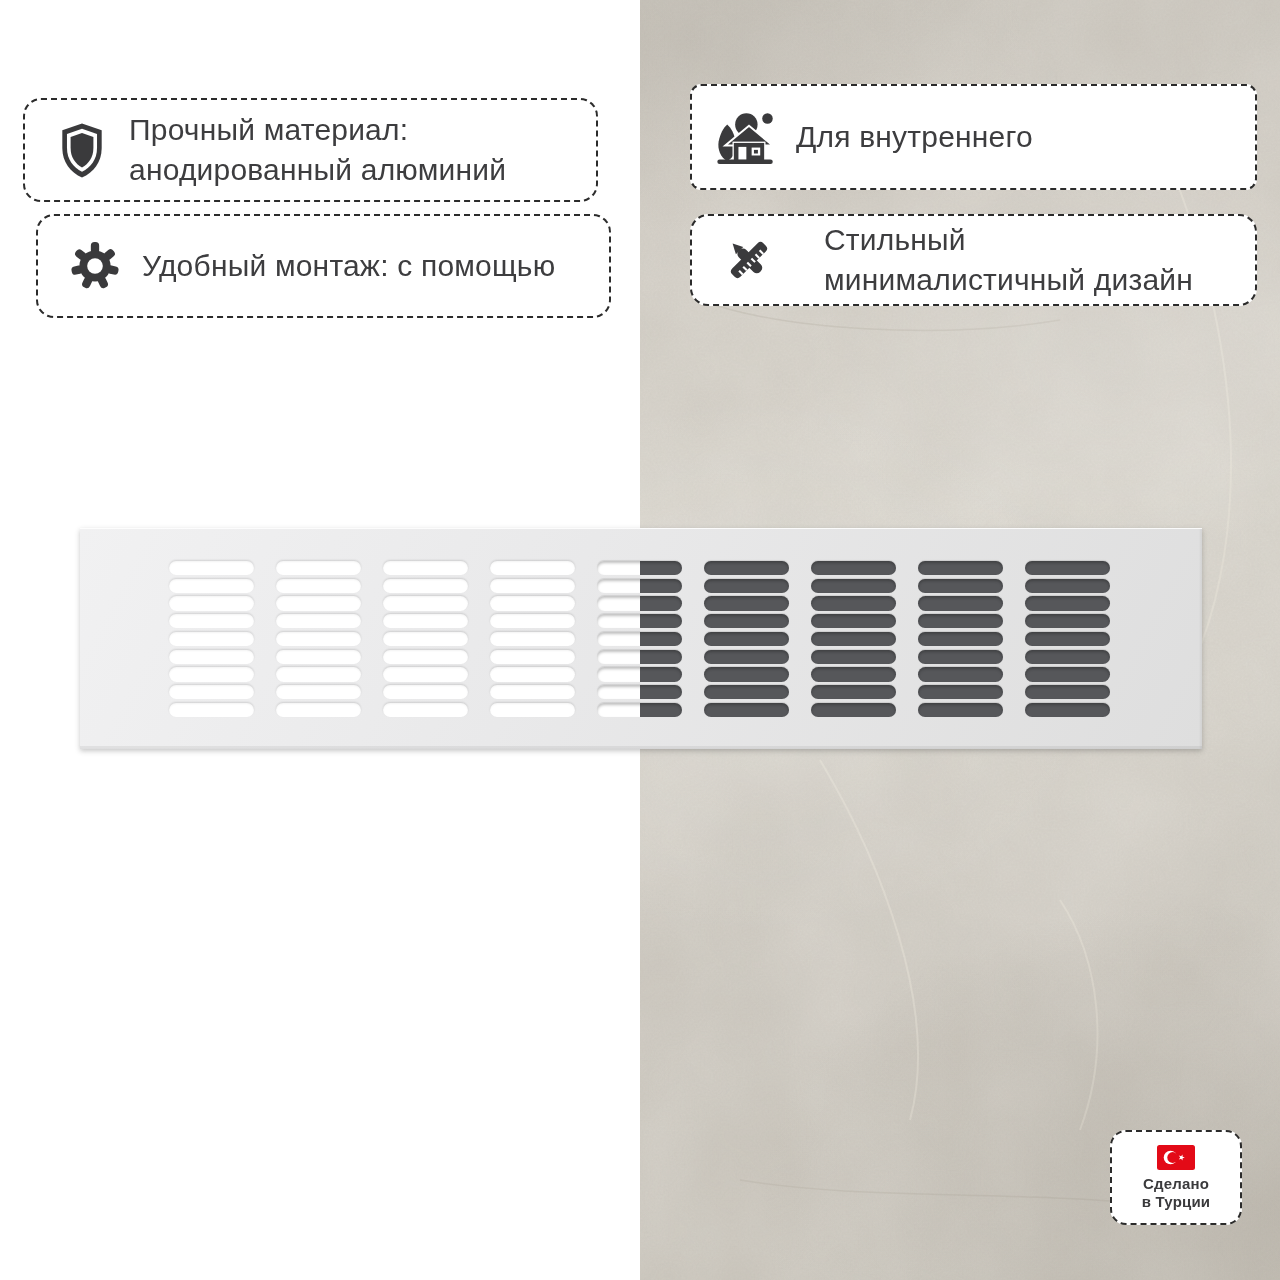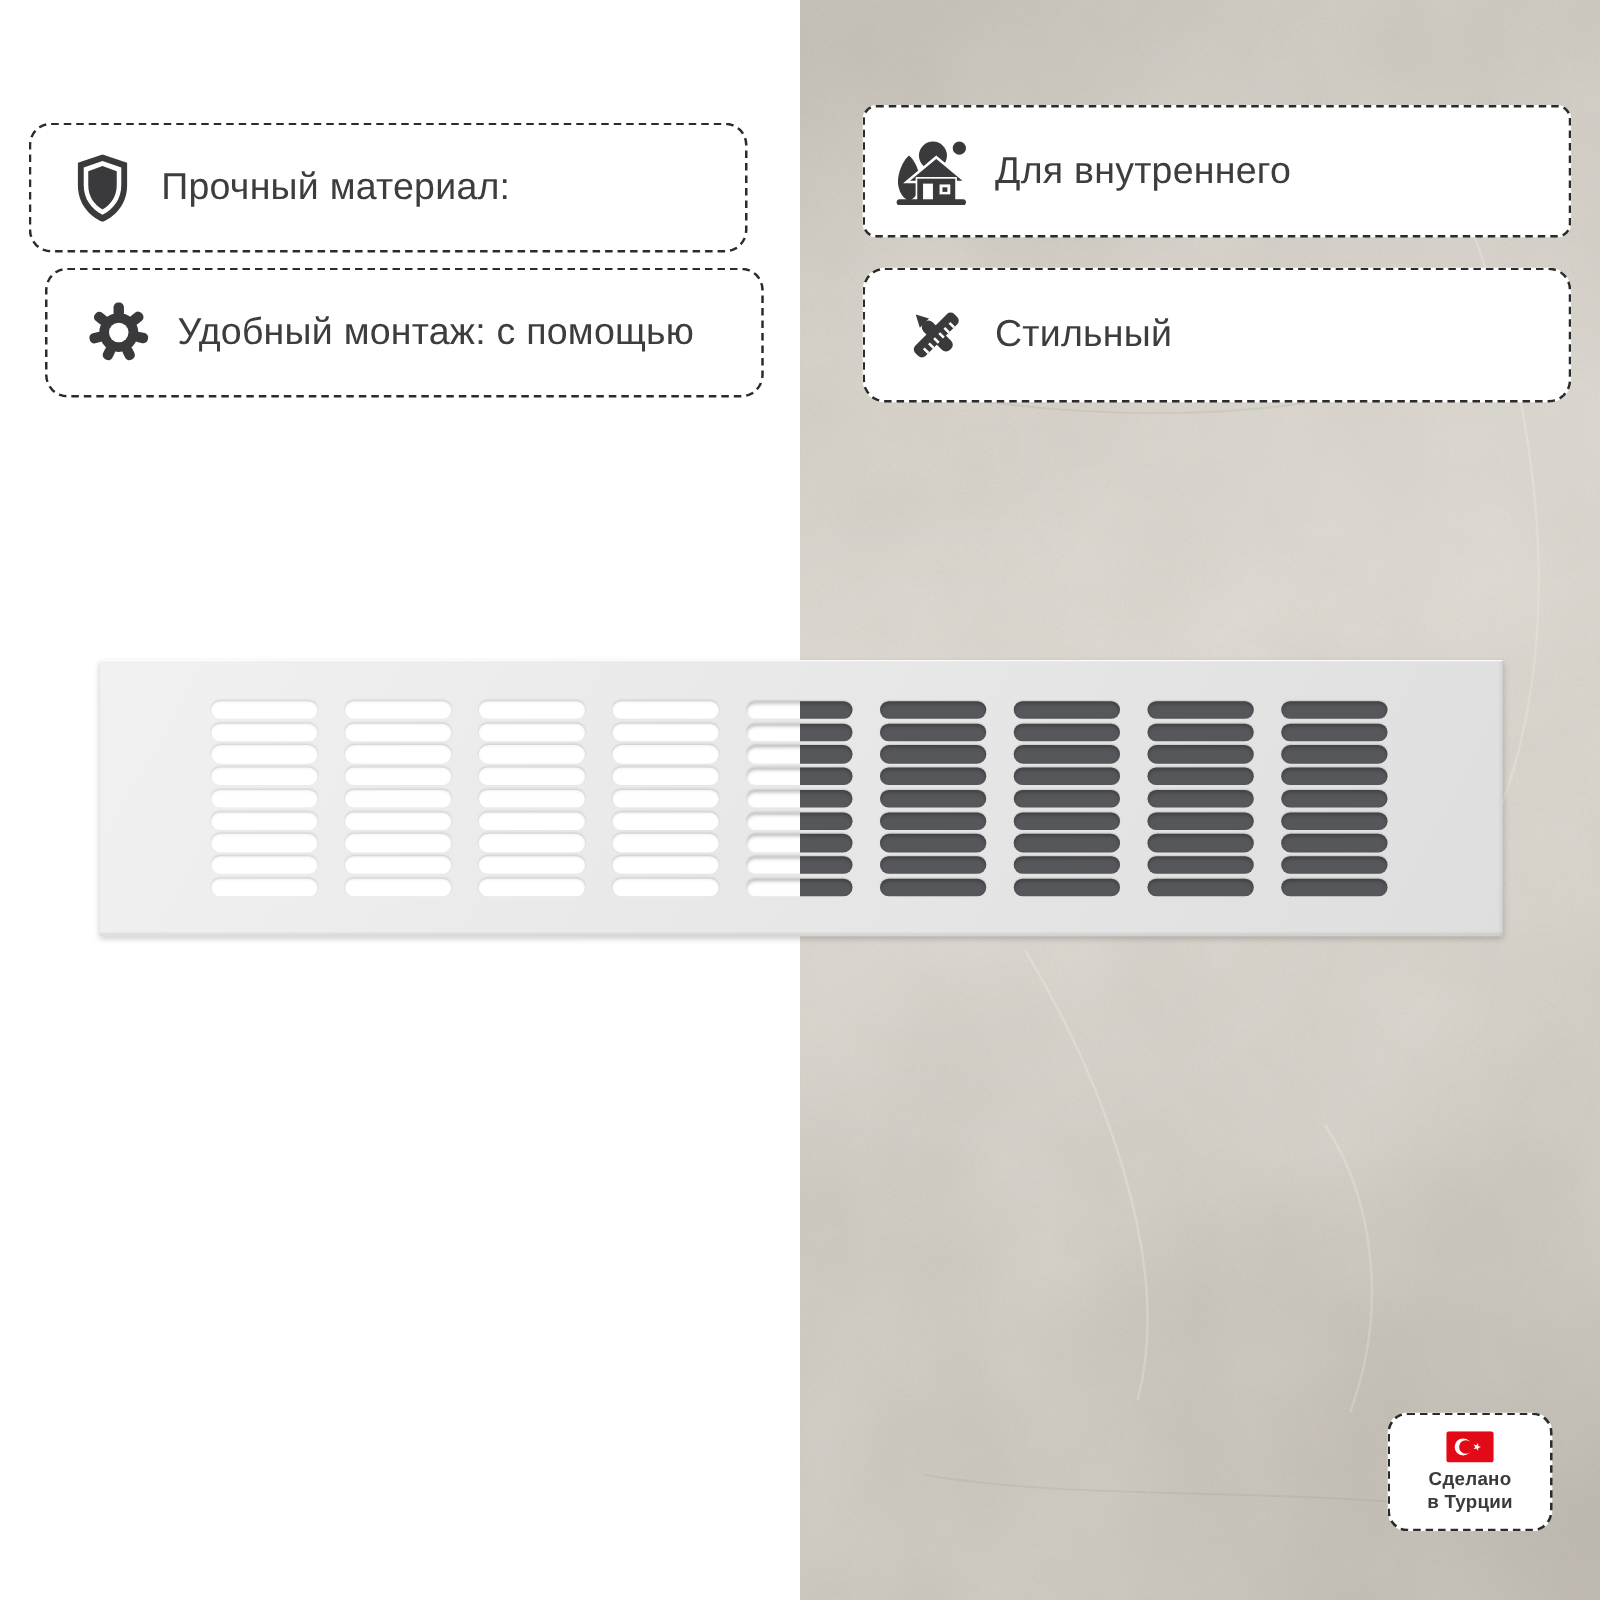--- a/index.html
+++ b/index.html
@@ -40,21 +40,21 @@
     width:66px;display:flex;align-items:center;justify-content:center;flex:0 0 66px;
   }
   .card .card-text{
     margin-left:14px;
     font-size:30px;line-height:40px;color:#3d3d3f;
     letter-spacing:.2px;
   }
   .card1{left:23px;top:98px;width:575px;height:104px;}
   .card2{left:36px;top:214px;width:575px;height:104px;}
   .card3{left:690px;top:84px;width:567px;height:106px;border-radius:11px;}
-  .card4{left:690px;top:214px;width:567px;height:108px;}
+  .card4{left:690px;top:214px;width:567px;height:92px;gap:28px;}
 
   
   .plate{
     position:absolute;left:80px;top:528px;width:1122px;height:221px;
     background:linear-gradient(118deg,#f1f1f2 0%,#e9e9ea 42%,#dedede 100%);
     box-shadow:0 2px 5px rgba(50,50,50,.28),
                inset 0 1px 0 rgba(255,255,255,.85),
                inset 0 -3px 0 rgba(0,0,0,.06),
                inset -2px 0 2px rgba(0,0,0,.05);
   }
@@ -117,20 +117,21 @@
   <div class="card card1">
     <div class="icon-box">
       <svg width="46" height="57" viewBox="0 0 88 110">
         <path d="M44,3 L82,16 V50 C82,78 66,97 44,107 C22,97 6,78 6,50 V16 Z" fill="#3a3a3c"></path>
         <path d="M44,13 L73,23 V50 C73,72 61,87 44,96 C27,87 15,72 15,50 V23 Z" fill="#ffffff"></path>
         <path d="M44,21 L66,29 V50 C66,68 57,80 44,88 C31,80 22,68 22,50 V29 Z" fill="#3a3a3c"></path>
       </svg>
     </div>
     <div class="card-text">
       <div>Прочный материал:</div>
+      <div>анодированный алюминий</div>
     </div>
   </div>
 
   <div class="card card2">
     <div class="icon-box">
       <svg width="52" height="52" viewBox="0 0 100 100">
         <g fill="#3a3a3c">
           <rect x="42" y="4" width="16" height="22" rx="7" transform="rotate(0 50 50)"></rect>
           <rect x="42" y="4" width="16" height="22" rx="7" transform="rotate(51.4 50 50)"></rect>
           <rect x="42" y="4" width="16" height="22" rx="7" transform="rotate(102.8 50 50)"></rect>
@@ -185,20 +186,21 @@
             <rect x="43" y="51" width="3.6" height="9"></rect>
             <rect x="53" y="51" width="3.6" height="9"></rect>
             <rect x="63" y="51" width="3.6" height="9"></rect>
             <rect x="73" y="51" width="3.6" height="9"></rect>
           </g>
         </g>
       </svg>
     </div>
     <div class="card-text">
       <div>Стильный</div>
+      <div>минималистичный дизайн</div>
     </div>
   </div>
 
   <div class="plate">
       <div class="slot-col" style="left: 89px;">
         <div class="slot" style="background: rgb(255, 255, 255);"></div>
         <div class="slot" style="background: rgb(255, 255, 255);"></div>
         <div class="slot" style="background: rgb(255, 255, 255);"></div>
         <div class="slot" style="background: rgb(255, 255, 255);"></div>
         <div class="slot" style="background: rgb(255, 255, 255);"></div>

